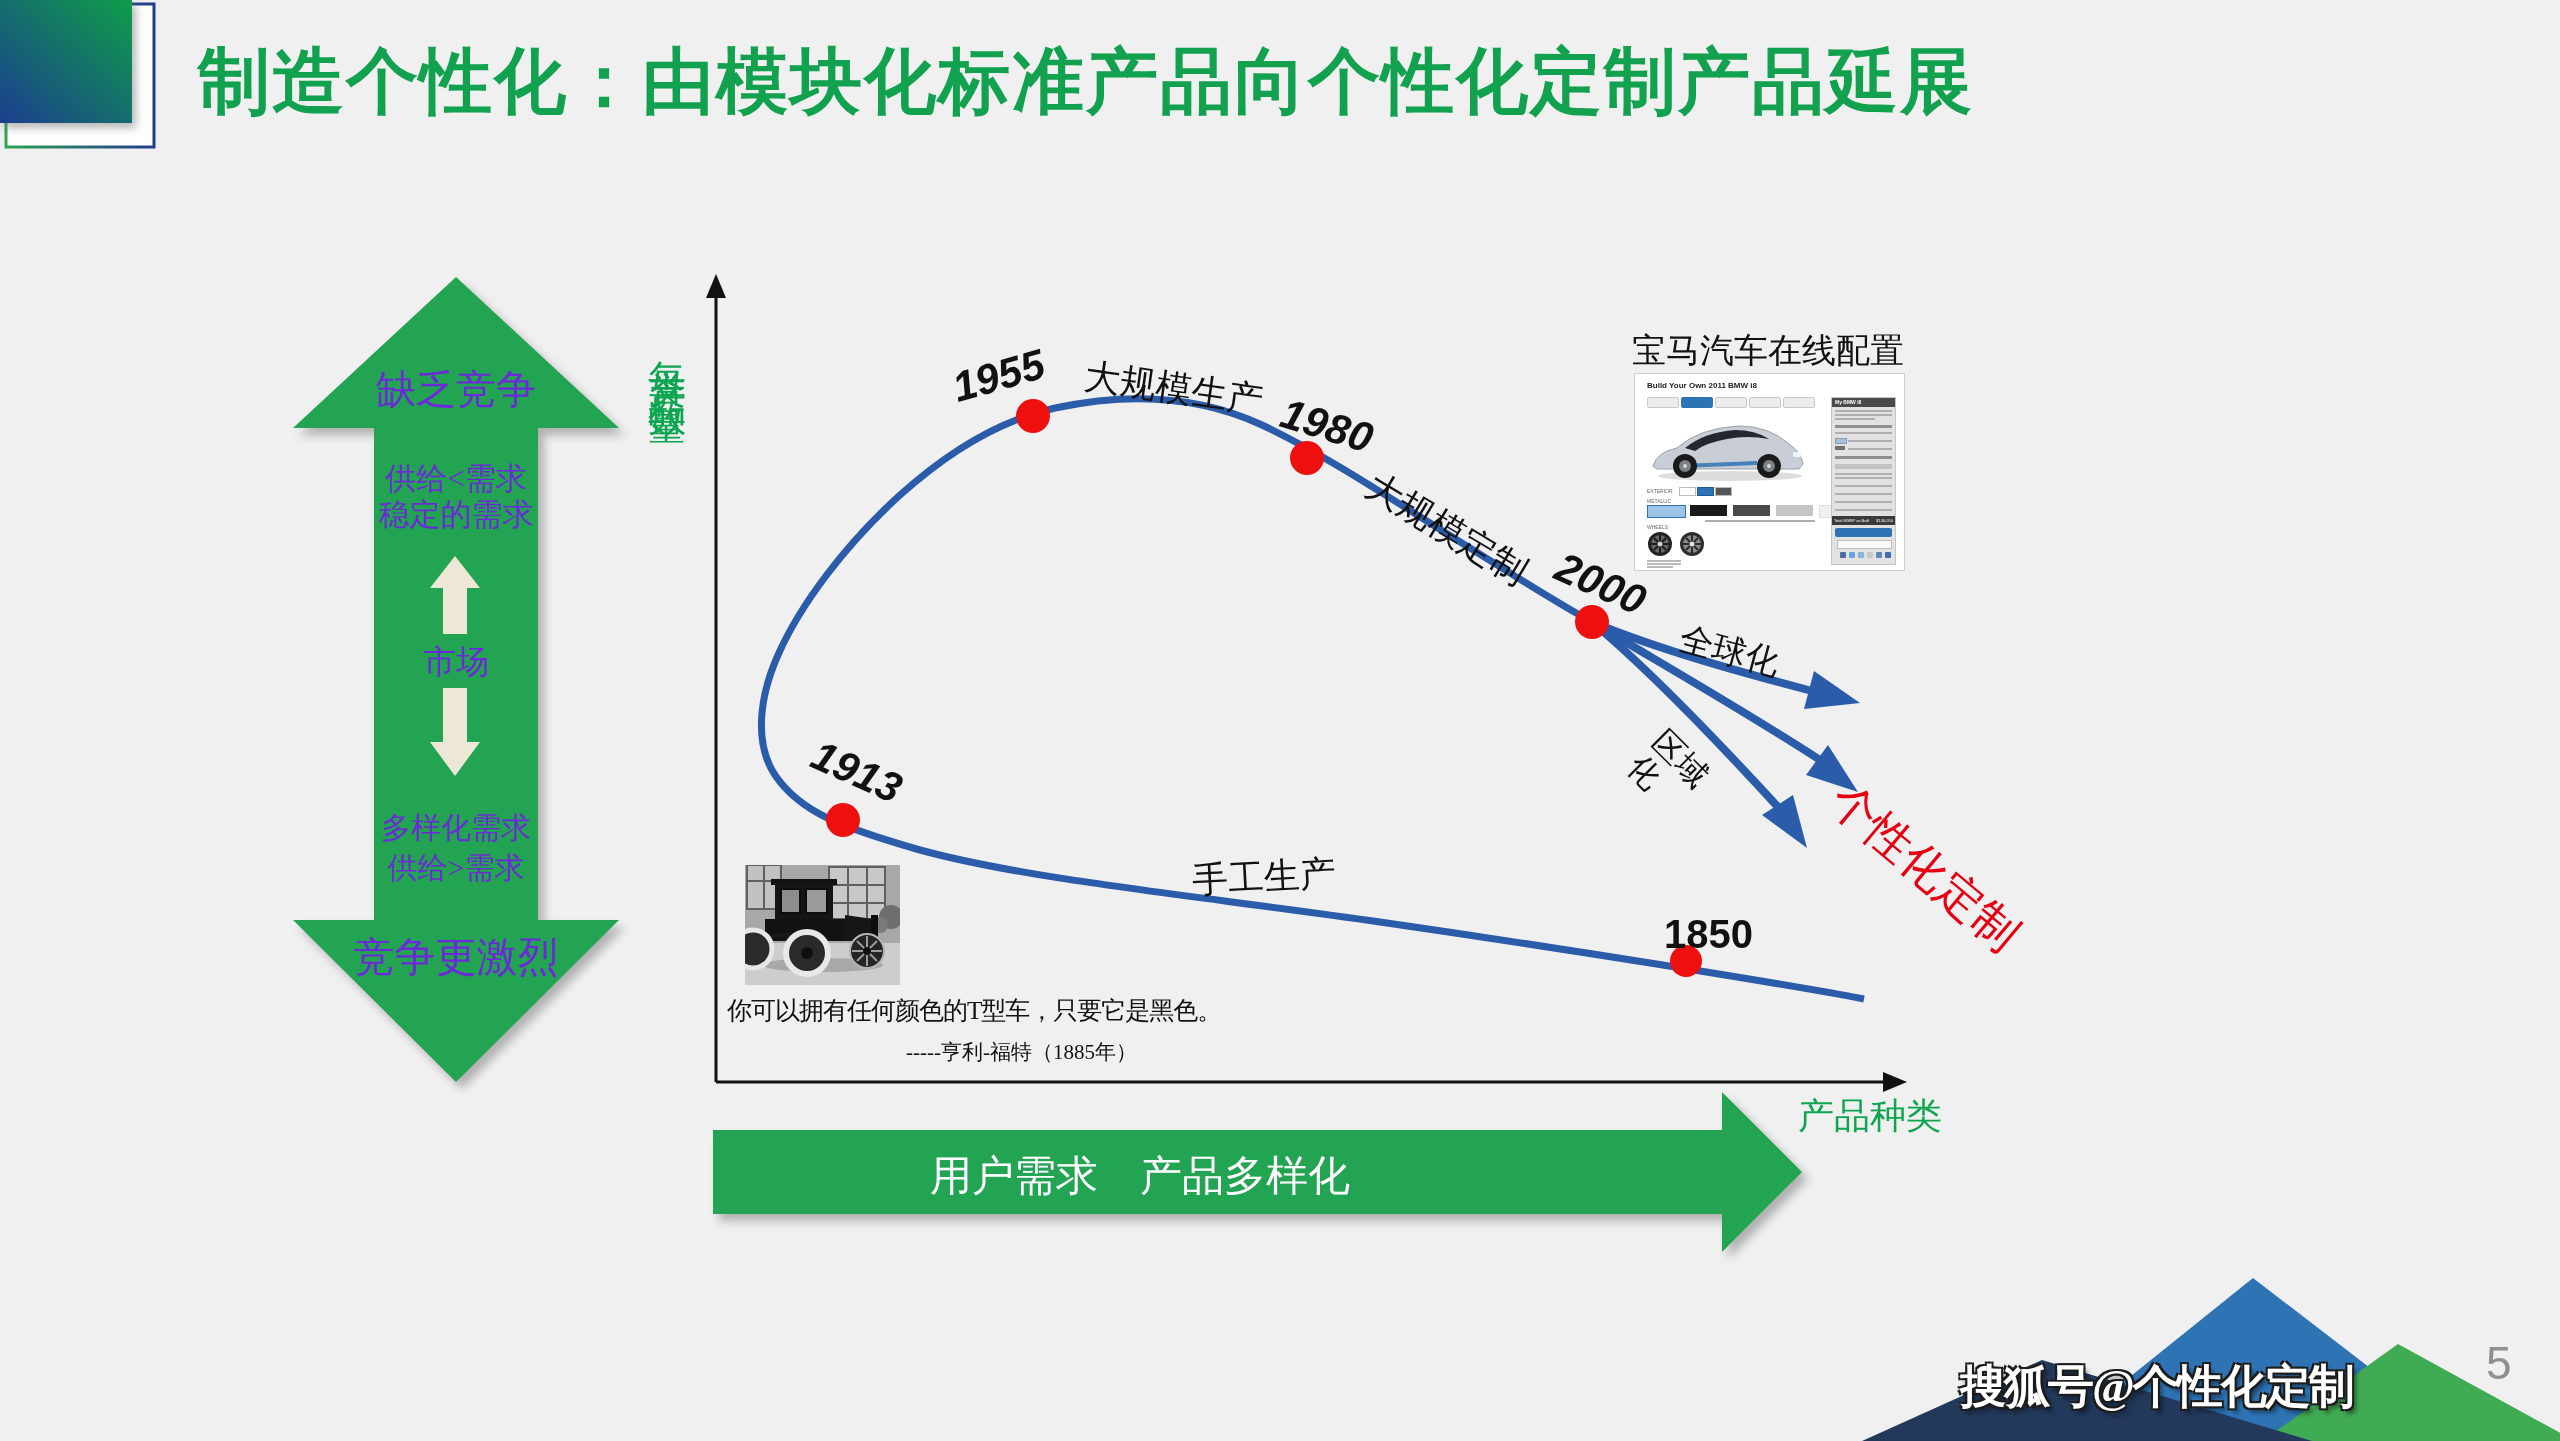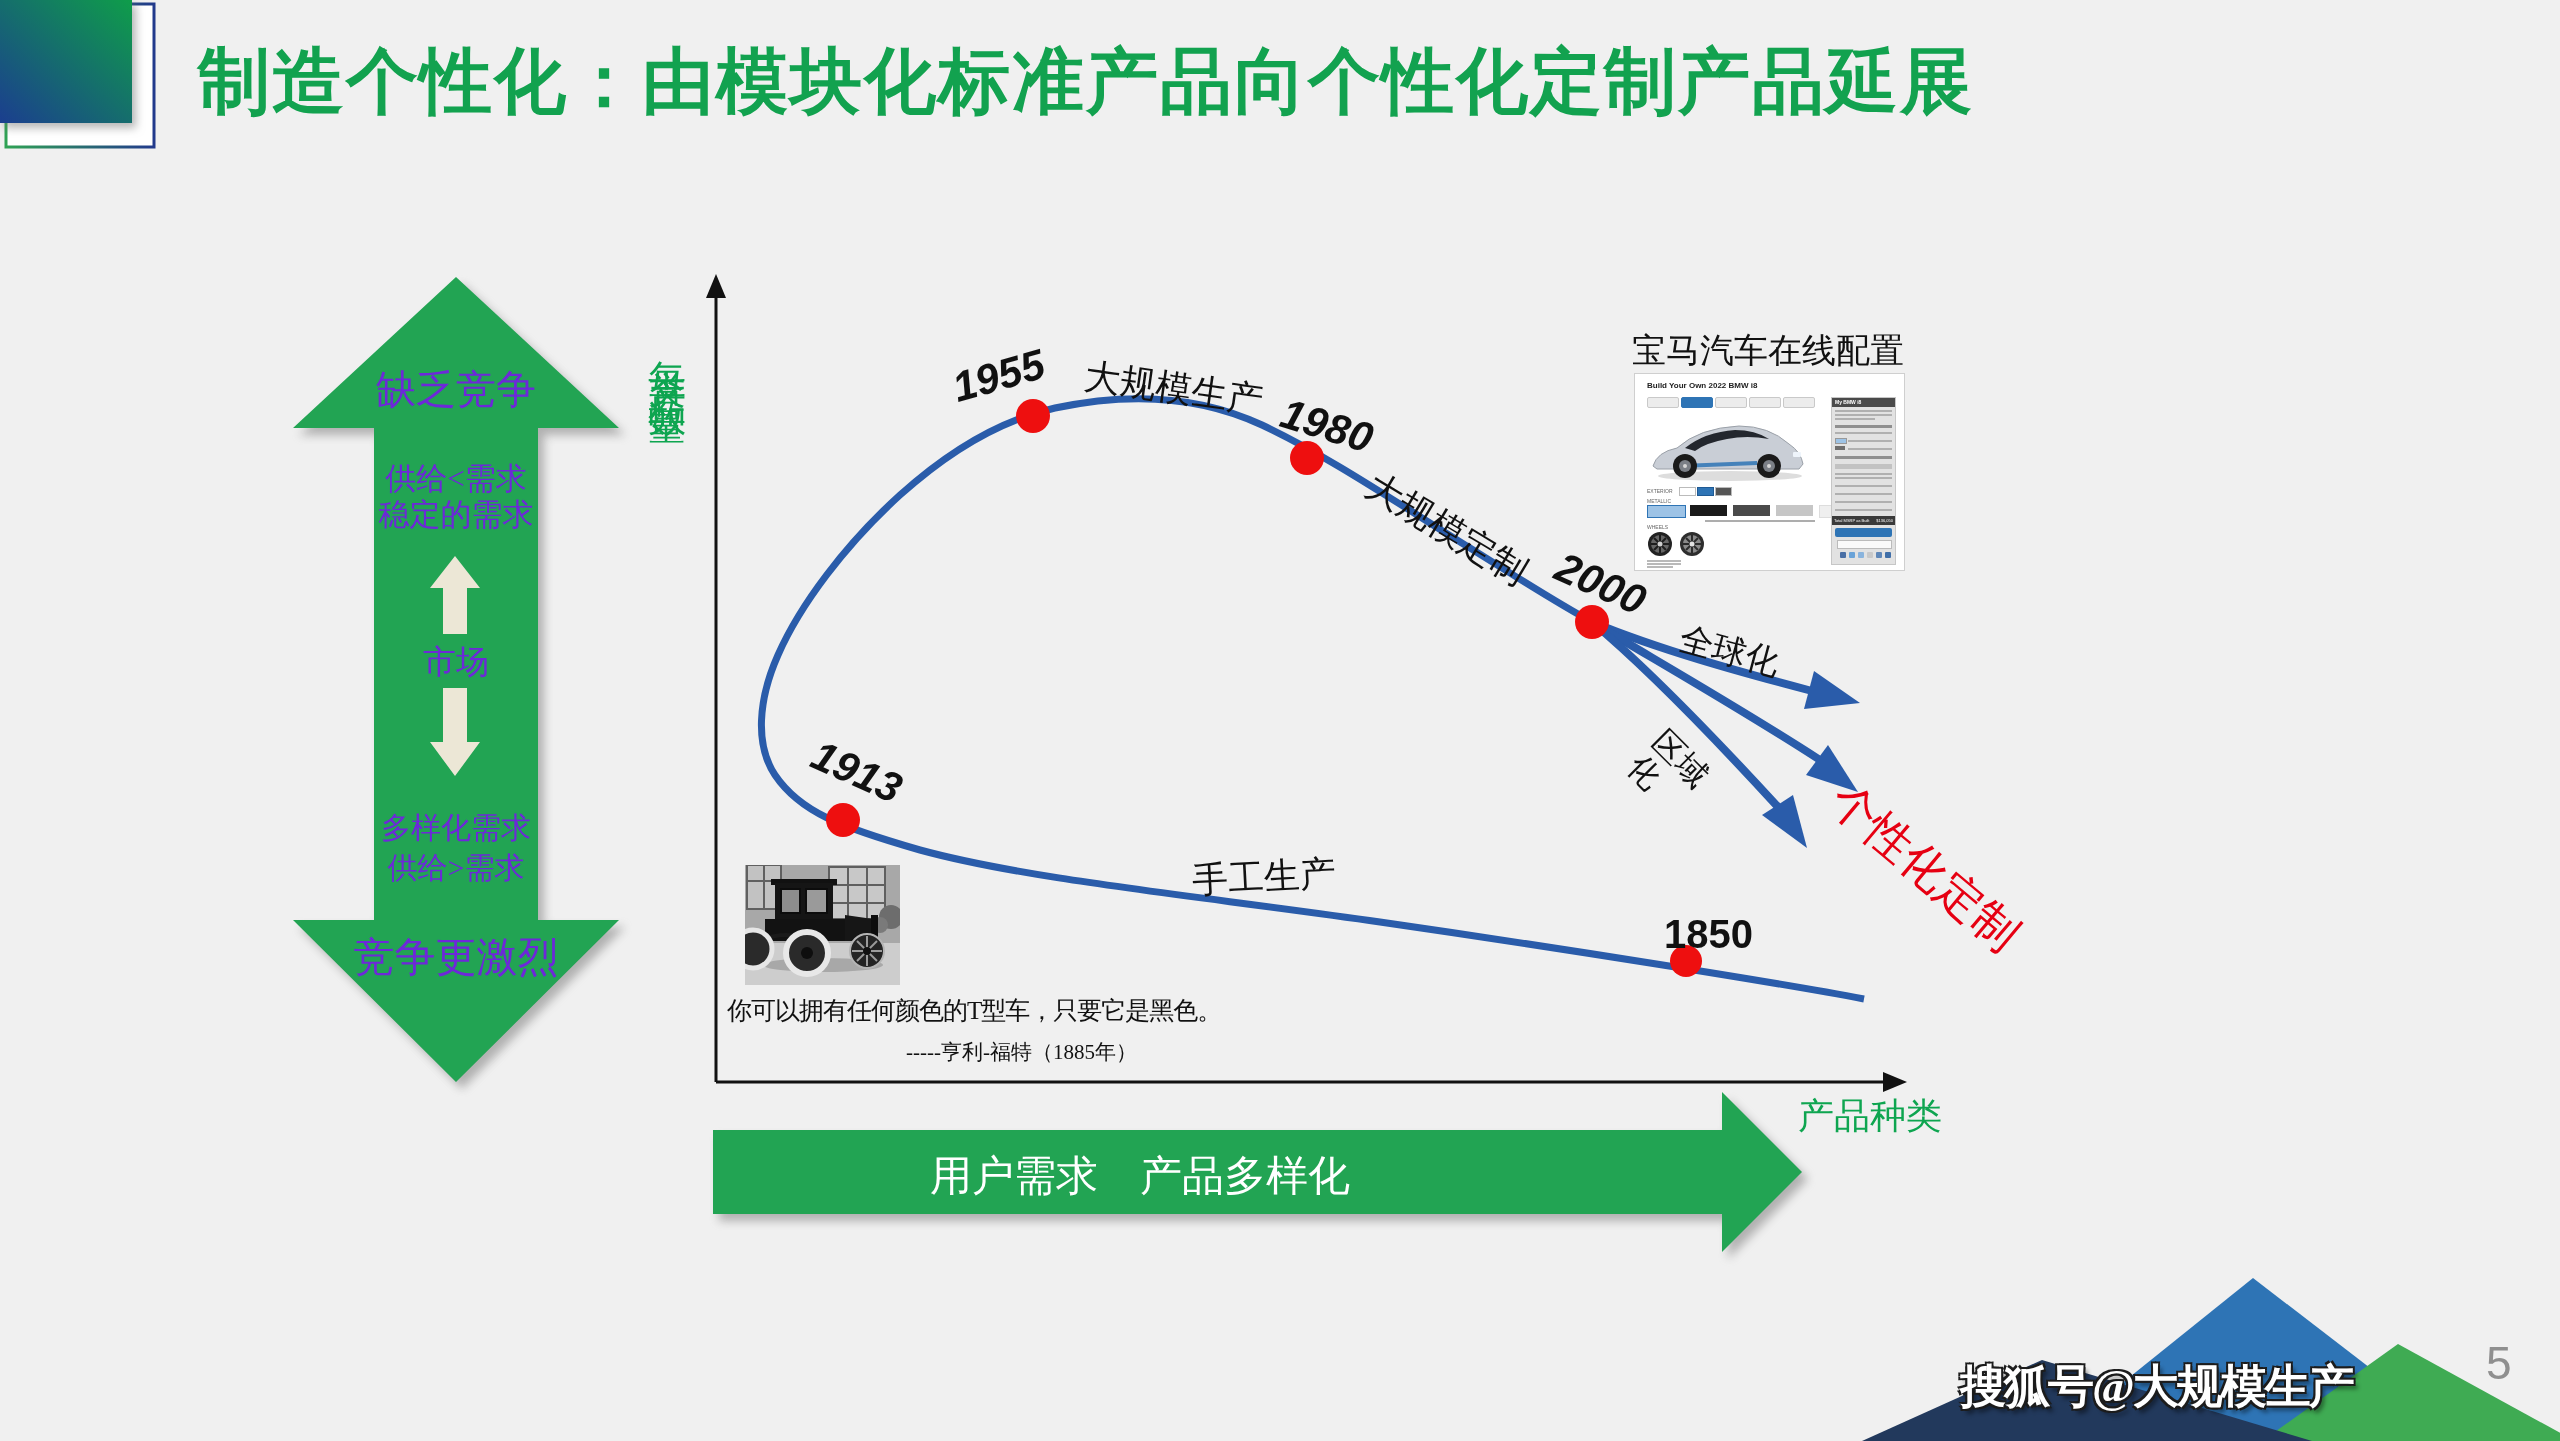--- a/index.html
+++ b/index.html
@@ -179,21 +179,21 @@
   <div class="t la-txt la1">缺乏竞争</div>
   <div class="t la-txt la2">供给&lt;需求</div>
   <div class="t la-txt la3">稳定的需求</div>
   <div class="t la-txt la4">市场</div>
   <div class="t la-txt la5">多样化需求</div>
   <div class="t la-txt la6">供给&gt;需求</div>
   <div class="t la-txt la7">竞争更激烈</div>
 
   <div class="t bmw-caption">宝马汽车在线配置</div>
   <div class="bmw-card">
-    <div class="bc-title">Build Your Own 2022 BMW i8</div>
+    <div class="bc-title">Build Your Own 2011 BMW i8</div>
     <div class="bc-tab" style="left:12px"></div>
     <div class="bc-tab active" style="left:46px"></div>
     <div class="bc-tab" style="left:80px"></div>
     <div class="bc-tab" style="left:114px"></div>
     <div class="bc-tab" style="left:148px"></div>
 
     <svg class="bc-carbox" viewBox="0 0 170 76">
       <ellipse cx="85" cy="68" rx="72" ry="5" fill="#dddddd"></ellipse>
       <path d="M8,58 Q12,44 32,40 Q54,20 94,18 Q124,18 144,36 Q156,44 158,56 L154,61 L12,61 Z" fill="#c9ced6" stroke="#9aa0a8" stroke-width="1"></path>
       <path d="M40,40 Q60,24 90,22 Q110,22 124,31 Q102,27 82,31 Q60,35 50,43 Z" fill="#23272e"></path>
@@ -322,16 +322,16 @@
       </g>
       <circle cx="122" cy="86" r="4" fill="#111"></circle>
     </g>
   </svg>
 
   <div class="t quote1">你可以拥有任何颜色的T型车，只要它是黑色。</div>
   <div class="t quote2">-----亨利-福特（1885年）</div>
 
   <div class="t ba-label">用户需求　产品多样化</div>
 
-  <div class="t watermark">搜狐号@大规模生产</div>
+  <div class="t watermark">搜狐号@个性化定制</div>
   <div class="t pagenum">5</div>
 
 </div>
 
 </body></html>

